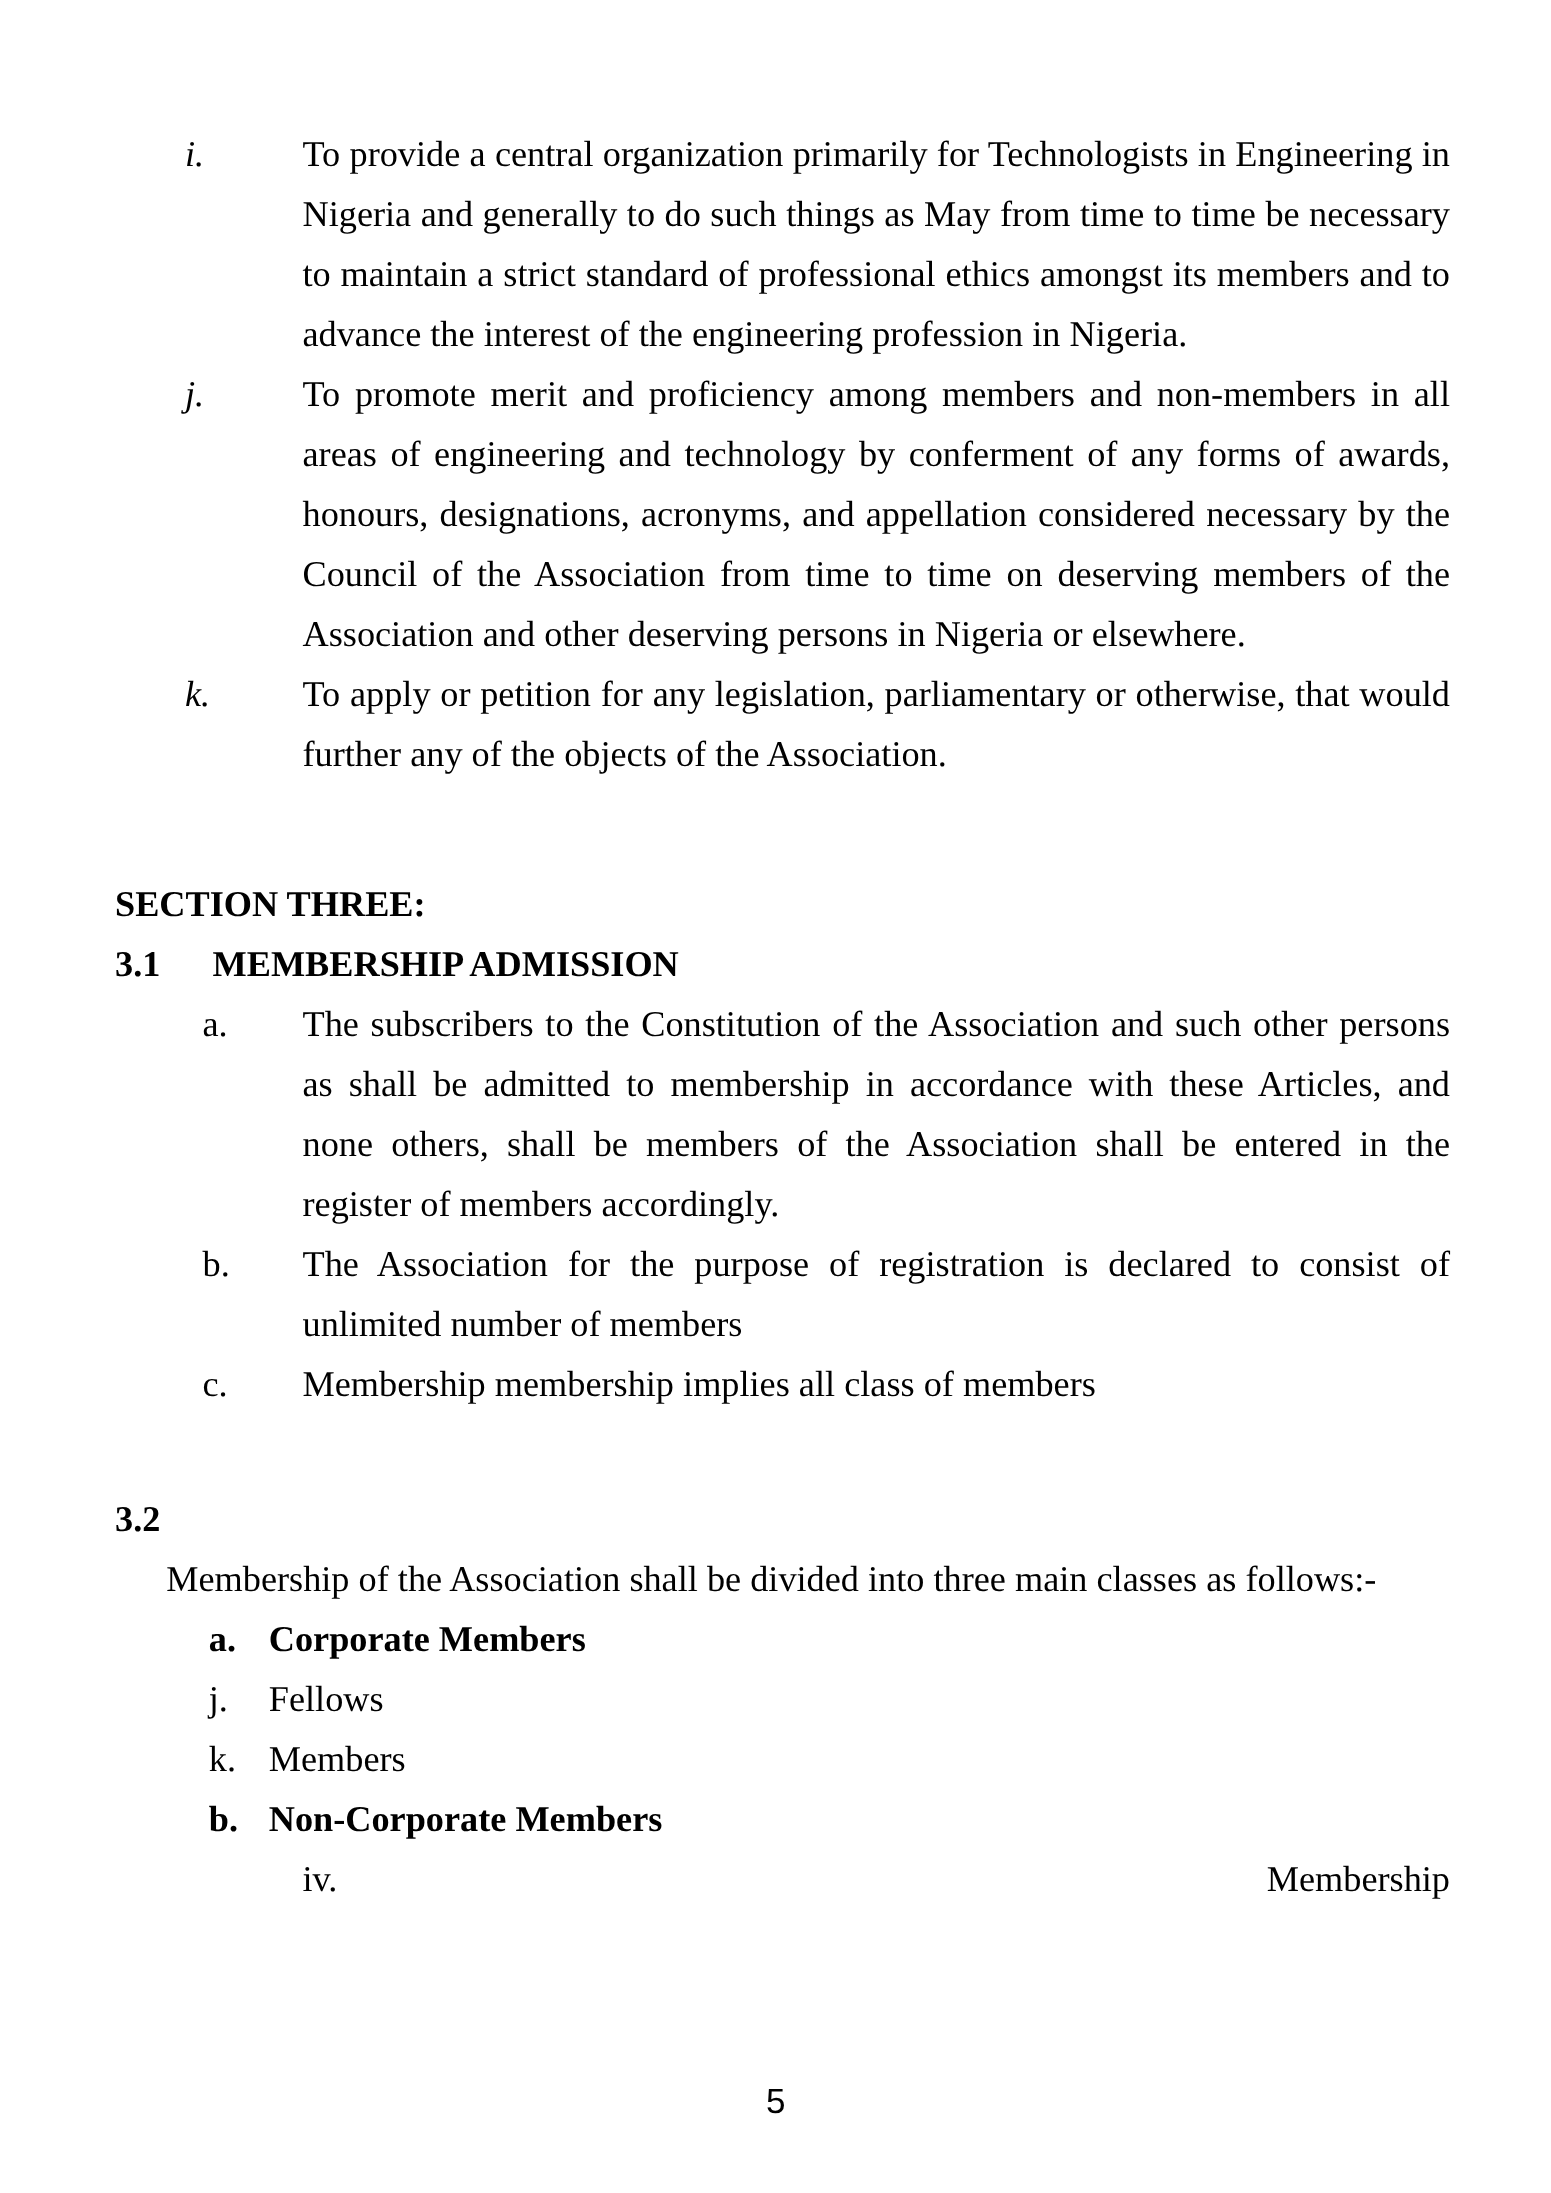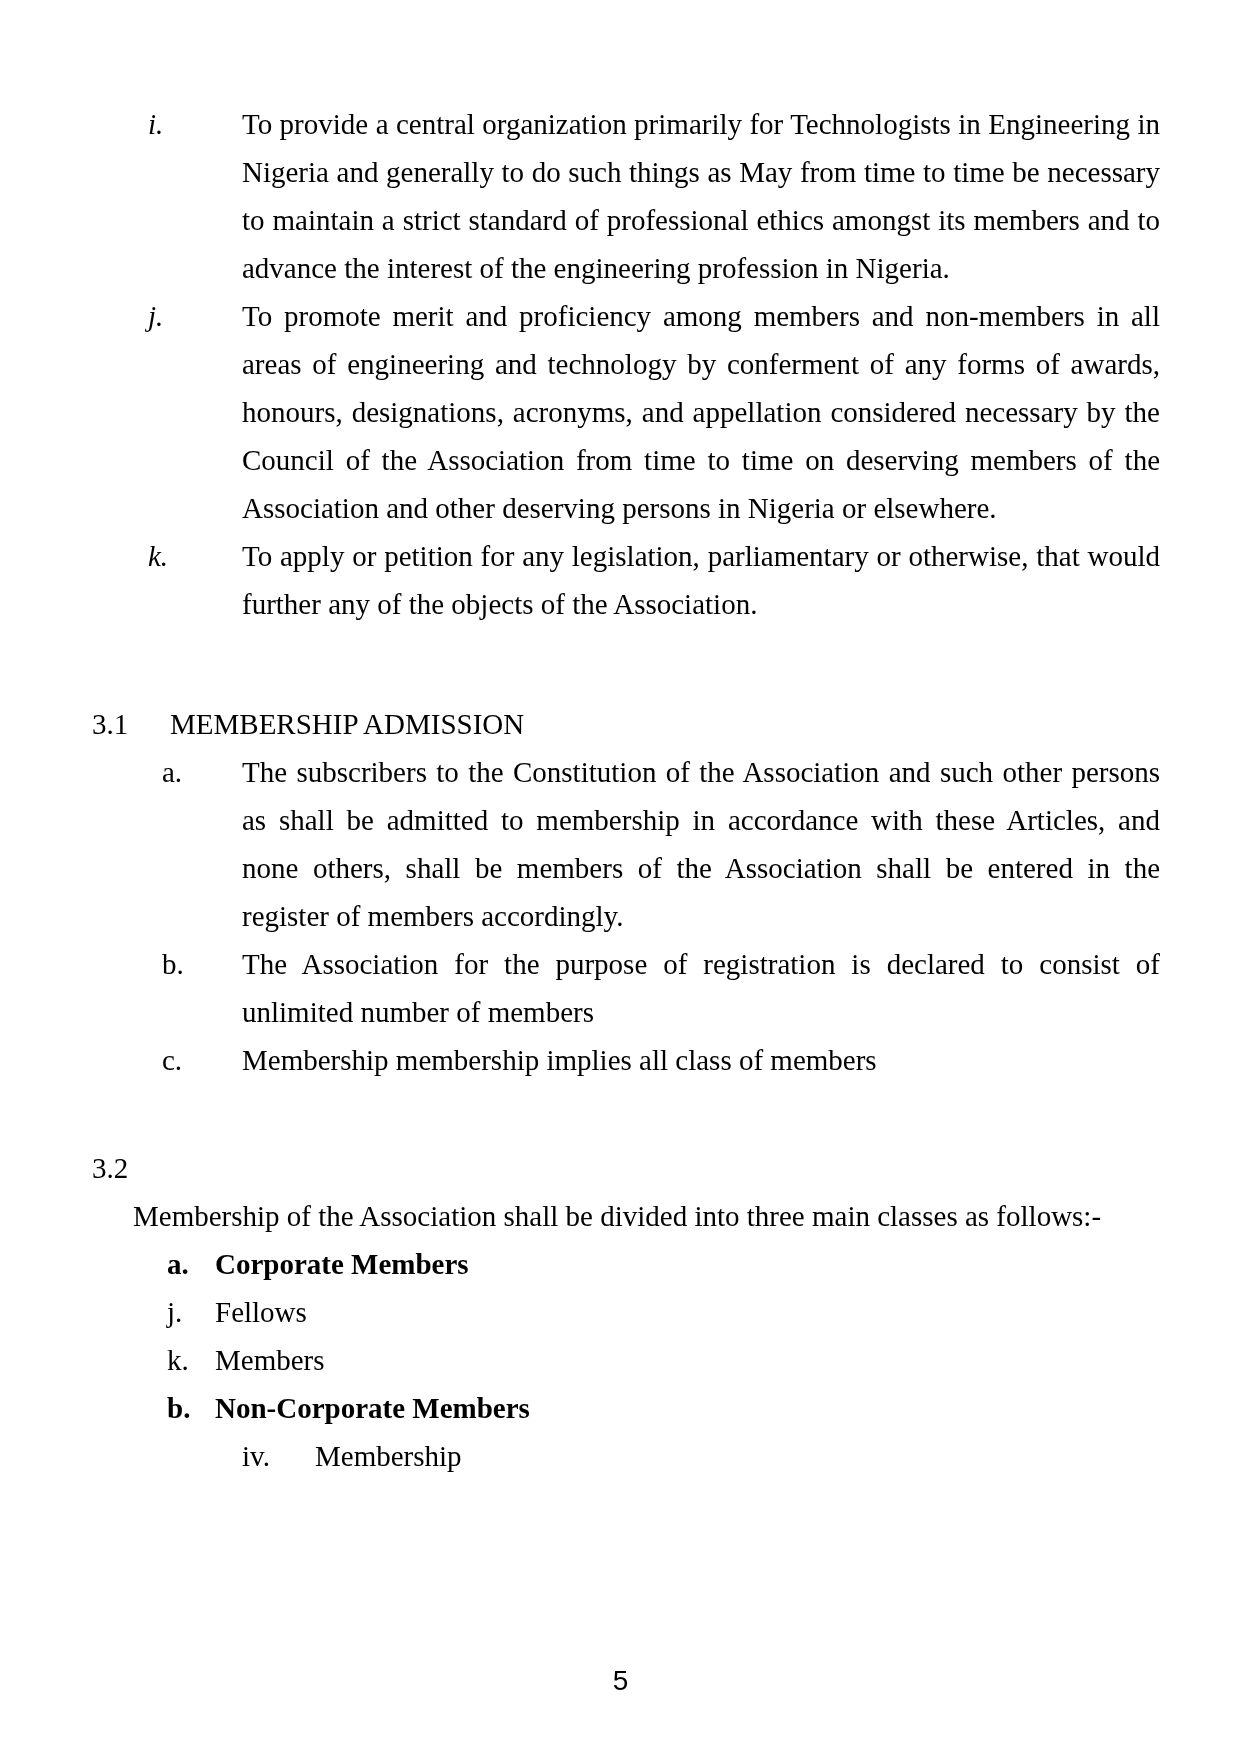--- a/index.html
+++ b/index.html
@@ -29,38 +29,38 @@
   .objects .marker { left: 56px; font-style: italic; }
   .admission .marker { left: 70px; }
   .jtext { text-align: justify; }
   
   .section-heading {
     font-weight: bold;
     line-height: 48px;
   }
   .sub-heading {
     display: flex;
-    font-weight: normal;
+    font-weight: bold;
     line-height: 48px;
   }
   .sub-heading .sub-num { width: 78px; flex: 0 0 78px; }
   .intro {
     margin-left: 41px;
     line-height: 48px;
     text-align: justify;
   }
   
   .class-row {
     display: flex;
     padding-left: 75px;
     line-height: 48px;
   }
   .class-row .cmarker { width: 48px; flex: 0 0 48px; }
   .class-row.bold { font-weight: bold; }
-  .class-row.deep { padding-left: 150px; }
+  .class-row.deep { padding-left: 150px; justify-content: space-between; }
   .class-row.deep .cmarker { width: 73px; flex: 0 0 73px; }
   .gap-a { height: 72px; }
   .gap-b { height: 60px; }
   .page-number {
     position: absolute;
     left: 0;
     right: 0;
     top: 1664px;
     text-align: center;
     font-family: "Liberation Sans", "DejaVu Sans", sans-serif;
@@ -83,20 +83,21 @@
       <div class="jtext">To promote merit and proficiency among members and non-members in all areas of engineering and technology by conferment of any forms of awards, honours, designations, acronyms, and appellation considered necessary by the Council of the Association from time to time on deserving members of the Association and other deserving persons in Nigeria or elsewhere.</div>
     </div>
     <div class="li">
       <span class="marker">k.</span>
       <div class="jtext">To apply or petition for any legislation, parliamentary or otherwise, that would further any of the objects of the Association.</div>
     </div>
   </div>
 
   <div class="gap-a"></div>
 
+  <div class="section-heading">SECTION THREE:</div>
 
   <div class="sub-heading">
     <span class="sub-num">3.1</span>
     <span>MEMBERSHIP ADMISSION</span>
   </div>
 
   <div class="admission">
     <div class="li">
       <span class="marker">a.</span>
       <div class="jtext">The subscribers to the Constitution of the Association and such other persons as shall be admitted to membership in accordance with these Articles, and none others, shall be members of the Association shall be entered in the register of members accordingly.</div>

